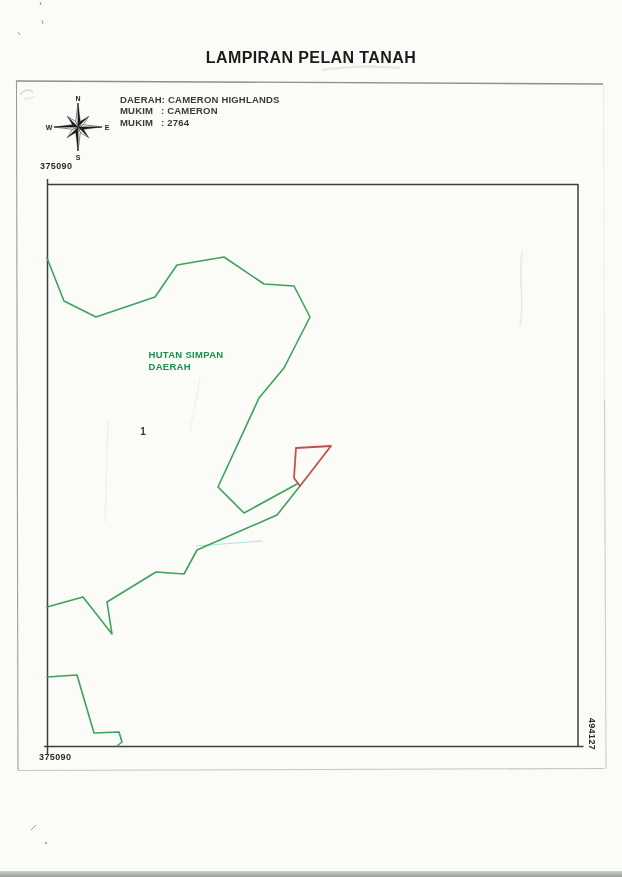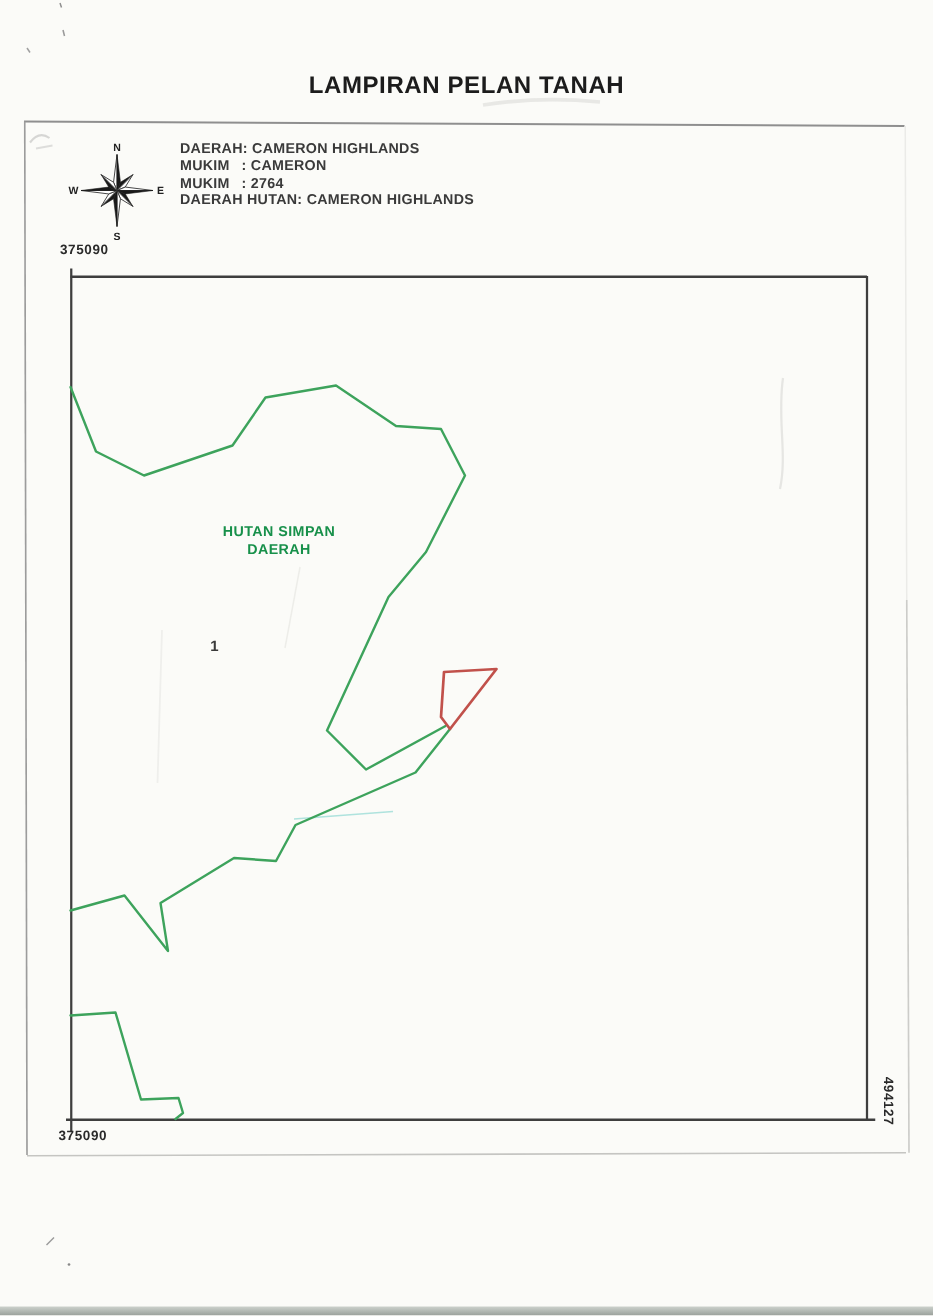--- a/index.html
+++ b/index.html
@@ -27,21 +27,21 @@
   .coord{
     font-size:9px;font-weight:700;color:#2a2a2a;letter-spacing:.4px;
   }
   .coord-top-left{left:40px;top:161px;}
   .coord-bottom-left{left:39px;top:752px;}
   .coord-right{
     left:575px;top:729px;width:34px;text-align:center;
     transform:rotate(90deg);
   }
   .map-label{
-    text-align:center;line-height:11.5px;
+    line-height:11.5px;
     font-size:9.5px;font-weight:700;letter-spacing:.3px;
     transform:translateX(-50%);
     white-space:nowrap;
   }
   .forest-label{left:186px;top:349px;color:#17904a;}
   .parcel-label{left:143px;top:426px;color:#3a3a3a;font-size:10px;font-weight:600;transform:translateX(-50%);}
   svg.overlay{left:0;top:0;}
   svg text.compass-letter{
     font-family:"Liberation Sans", sans-serif;
     font-size:7px;font-weight:700;fill:#222;
@@ -127,21 +127,20 @@
         <polygon points="296,448 331,446 300,486 294,478" fill="none" stroke="#c1514b" stroke-width="1.8" stroke-linejoin="round" stroke-linecap="round"></polygon>
       </g>
   </svg>
 
   <div class="abs doc-title">LAMPIRAN PELAN TANAH</div>
 
   <div class="abs legend">
     <div><span class="lbl">DAERAH</span><span>:</span> <span>CAMERON HIGHLANDS</span></div>
     <div><span class="lbl">MUKIM</span><span>:</span> <span>CAMERON</span></div>
     <div><span class="lbl">MUKIM</span><span>:</span> <span>2764</span></div>
-    <div><span class="lbl">DAERAH HUTAN</span><span>:</span> <span>CAMERON HIGHLANDS</span></div>
   </div>
 
   <div class="abs coord coord-top-left">375090</div>
   <div class="abs coord coord-bottom-left">375090</div>
   <div class="abs coord coord-right">494127</div>
 
   <div class="abs map-label forest-label">
     <div>HUTAN SIMPAN</div>
     <div>DAERAH</div>
   </div>

